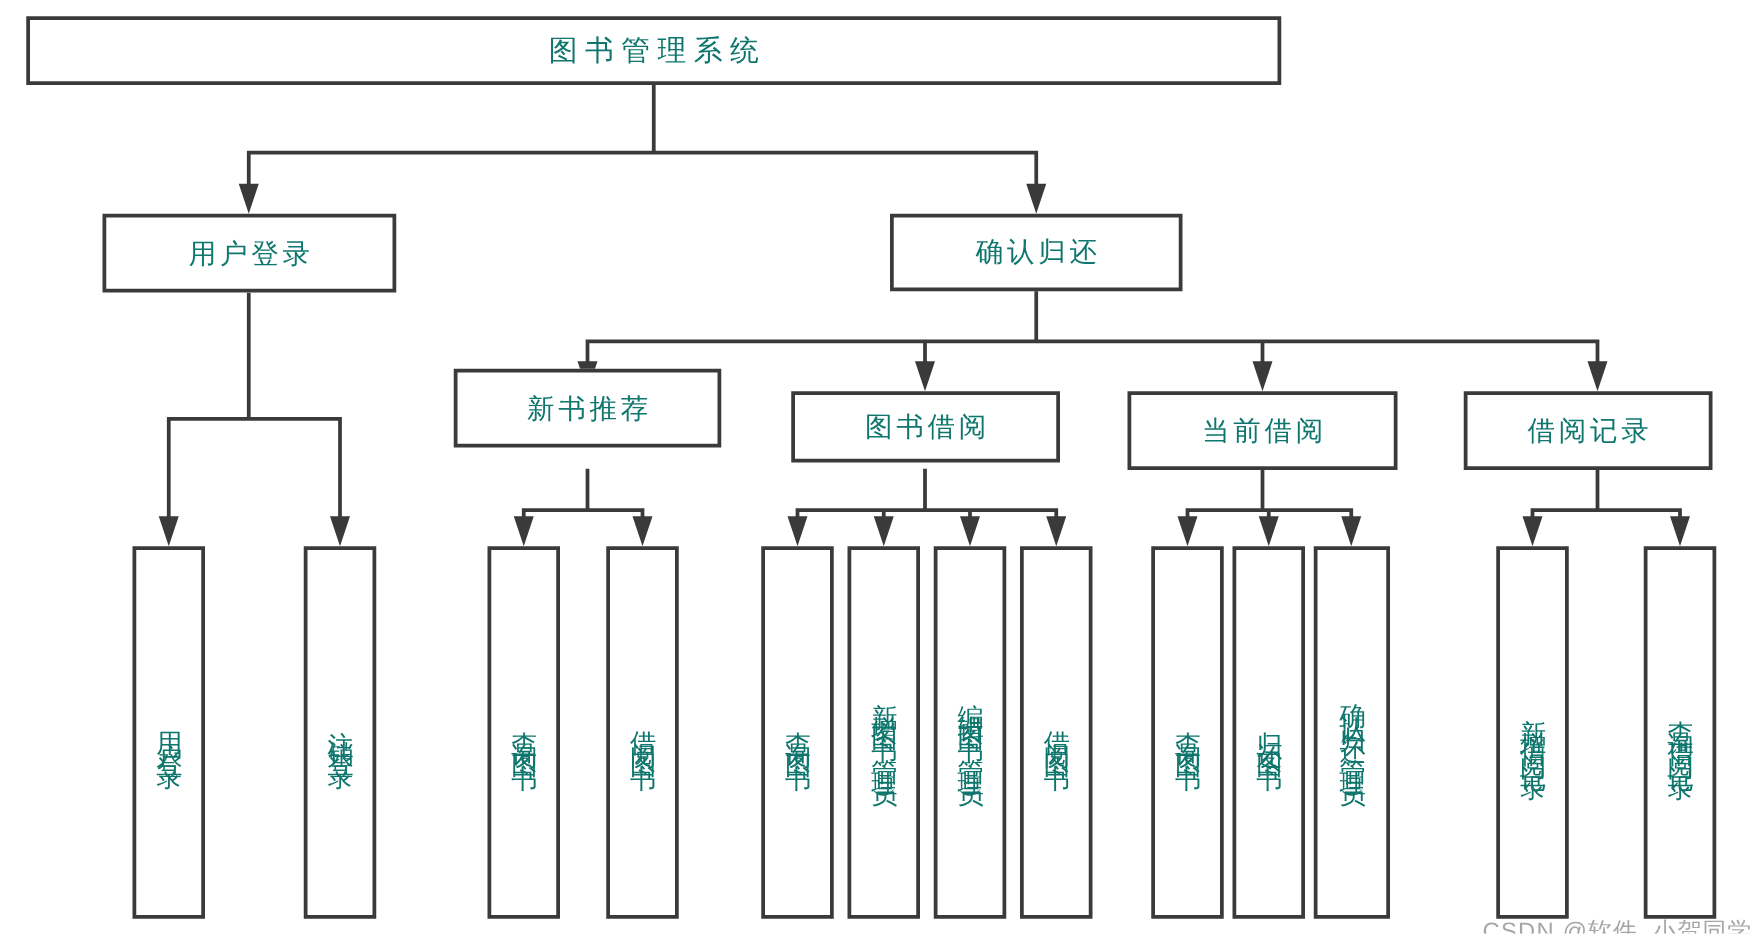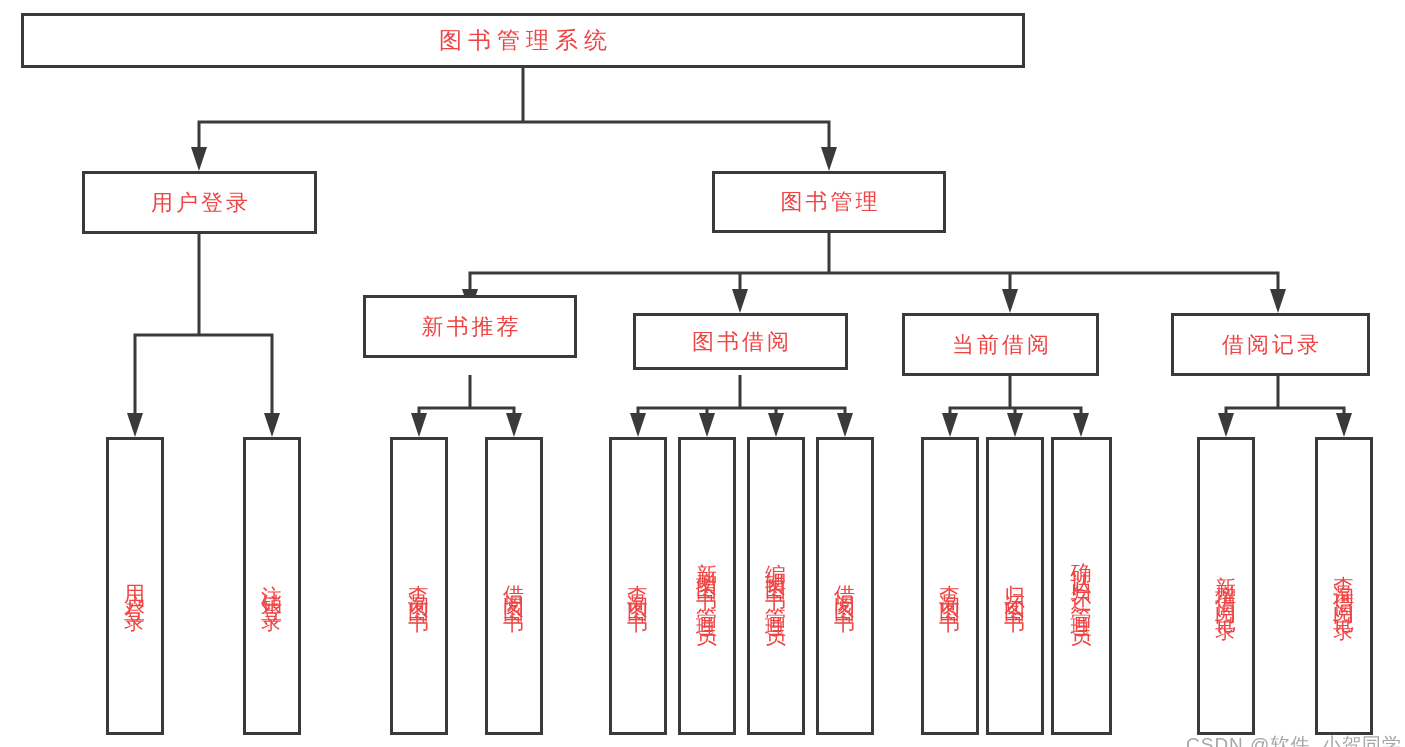--- a/index.html
+++ b/index.html
@@ -18,21 +18,21 @@
     border:3px solid #3a3a3a;
     box-sizing:border-box;
     display:flex;
     align-items:center;
     justify-content:center;
     text-align:center;
   }
   .root-box{left:21px;top:13px;width:1004px;height:55px;}
   .root-box .lbl{font-size:23px;letter-spacing:6px;text-indent:6px;}
   .hbox .lbl{font-size:22px;letter-spacing:3px;text-indent:3px;}
-  .lbl{color:#ef4444;white-space:nowrap;text-align:right;}
+  .lbl{color:#0f766e;white-space:nowrap;text-align:right;}
   .leaf{
     top:437px;height:298px;width:58px;
   }
   .leaf .lbl{
     writing-mode:vertical-rl;
     text-orientation:mixed;
     font-size:21px;
     letter-spacing:9px;
     line-height:1;
     white-space:normal;
@@ -74,30 +74,30 @@
   </svg>
 
   <div class="box root-box">
     <span class="lbl">图书管理系统</span>
   </div>
 
   <div class="box hbox" style="left:82px;top:171px;width:235px;height:63px">
     <span class="lbl">用户登录</span>
   </div>
   <div class="box hbox" style="left:712px;top:171px;width:234px;height:62px">
-    <span class="lbl">图书管理</span>
+    <span class="lbl">确认归还</span>
   </div>
 
   <div class="box hbox" style="left:363px;top:295px;width:214px;height:63px">
     <span class="lbl">新书推荐</span>
   </div>
   <div class="box hbox" style="left:633px;top:313px;width:215px;height:57px">
     <span class="lbl">图书借阅</span>
   </div>
-  <div class="box hbox" style="left:902px;top:313px;width:197px;height:63px">
+  <div class="box hbox" style="left:902px;top:313px;width:216px;height:63px">
     <span class="lbl">当前借阅</span>
   </div>
   <div class="box hbox" style="left:1171px;top:313px;width:199px;height:63px">
     <span class="lbl">借阅记录</span>
   </div>
 
   <div class="box leaf" style="left:106px">
     <span class="lbl">用户登录</span>
   </div>
   <div class="box leaf" style="left:243px">

